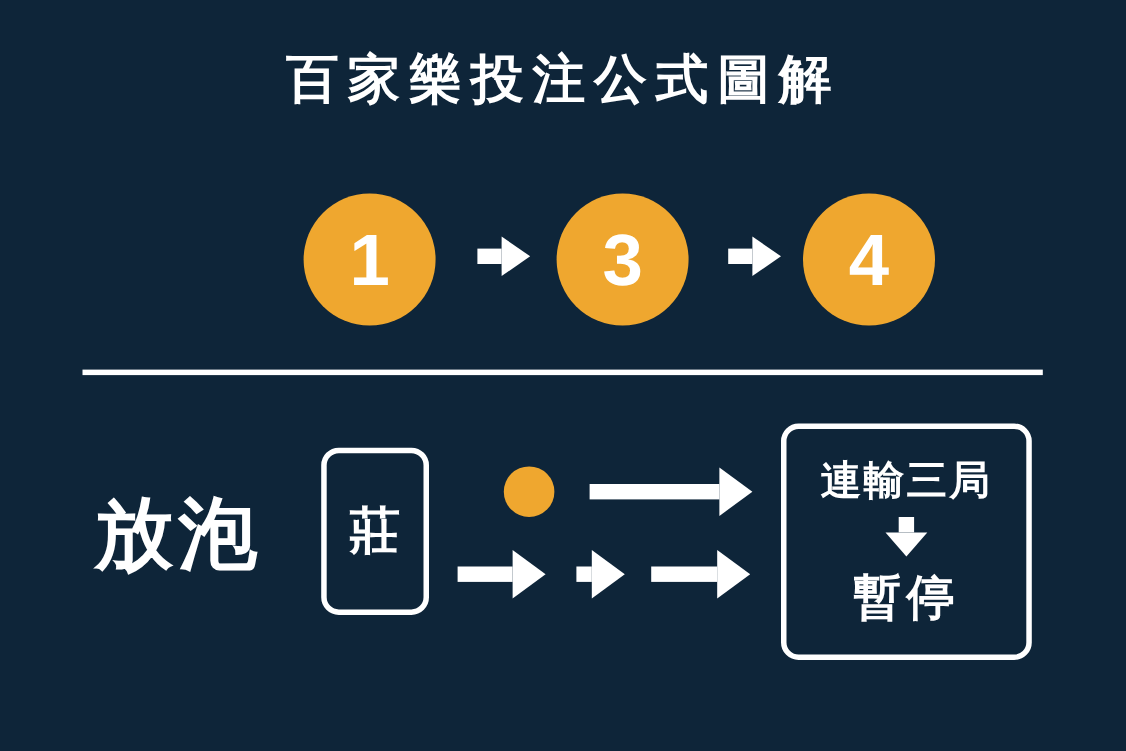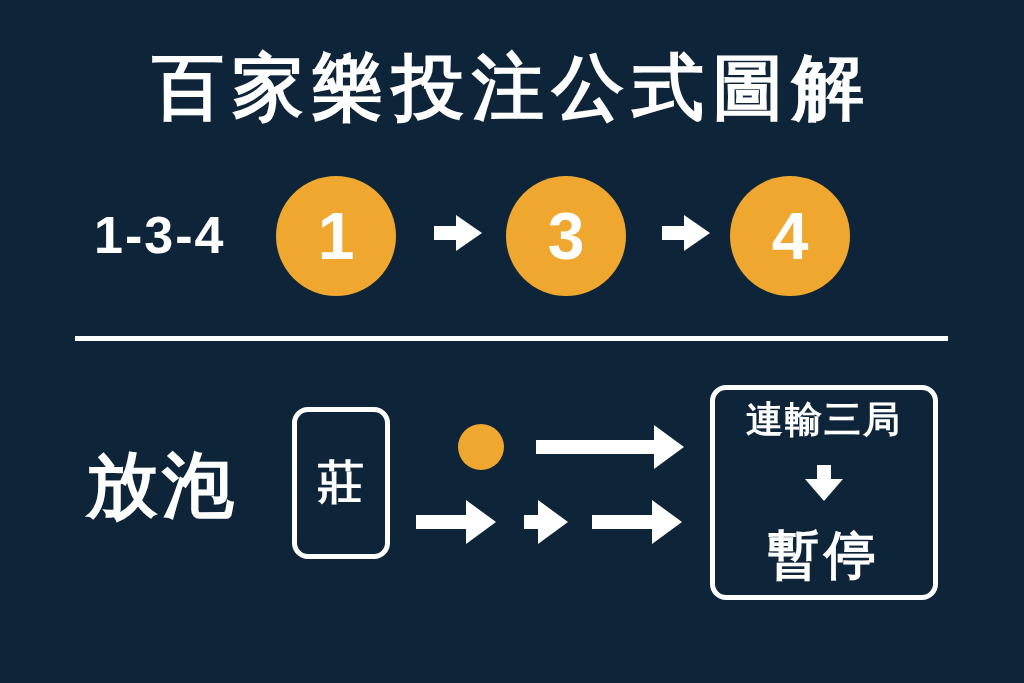--- a/index.html
+++ b/index.html
@@ -17,21 +17,21 @@
     color: #ffffff;
   }
 
   
   .title {
     position: absolute;
     top: 40px;
     left: 0;
     width: 100%;
     text-align: center;
-    font-size: 72px;
+    font-size: 48px;
     font-weight: 900;
     letter-spacing: 8px;
     color: #ffffff;
     white-space: nowrap;
   }
 
   
   .seq-label {
     position: absolute;
     left: 94px;
@@ -146,30 +146,30 @@
     top: 385px;
     width: 228px;
     height: 215px;
     border: 5px solid #ffffff;
     border-radius: 16px;
     box-sizing: border-box;
     display: flex;
     flex-direction: column;
     align-items: center;
     justify-content: center;
-    gap: 20px;
+    gap: 8px;
   }
   .result-line1 {
     font-size: 37px;
     font-weight: 900;
     letter-spacing: 2px;
     white-space: nowrap;
   }
   .result-line2 {
-    font-size: 52px;
+    font-size: 44px;
     font-weight: 900;
     letter-spacing: 4px;
   }
   .arrow-down {
     display: flex;
     flex-direction: column;
     align-items: center;
   }
   .arrow-down .vbar {
     width: 14px;
@@ -184,21 +184,20 @@
     border-top: 22px solid #ffffff;
   }
 </style>
 </head>
 <body>
 
 <div class="stage">
 
   <div class="title">百家樂投注公式圖解</div>
 
-  <div class="seq-label">1-3-4</div>
 
   <div class="step-circle c1">
     <span class="step-number">1</span>
   </div>
 
   <div class="arrow-right seq-arrow-1">
     <span class="bar"></span>
     <span class="head"></span>
   </div>
 

